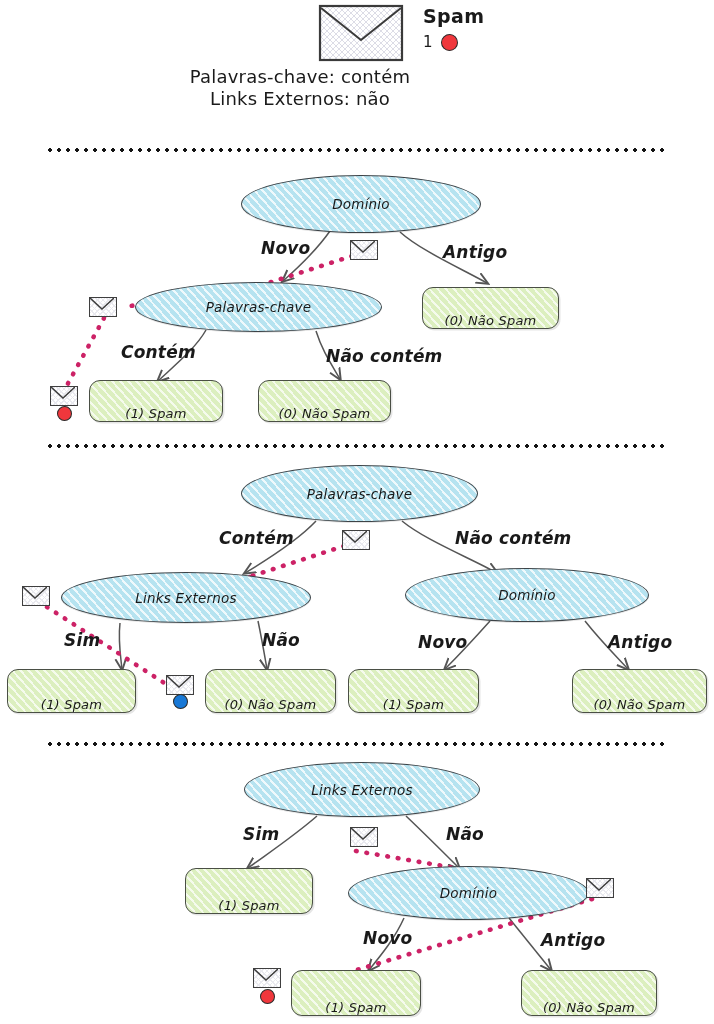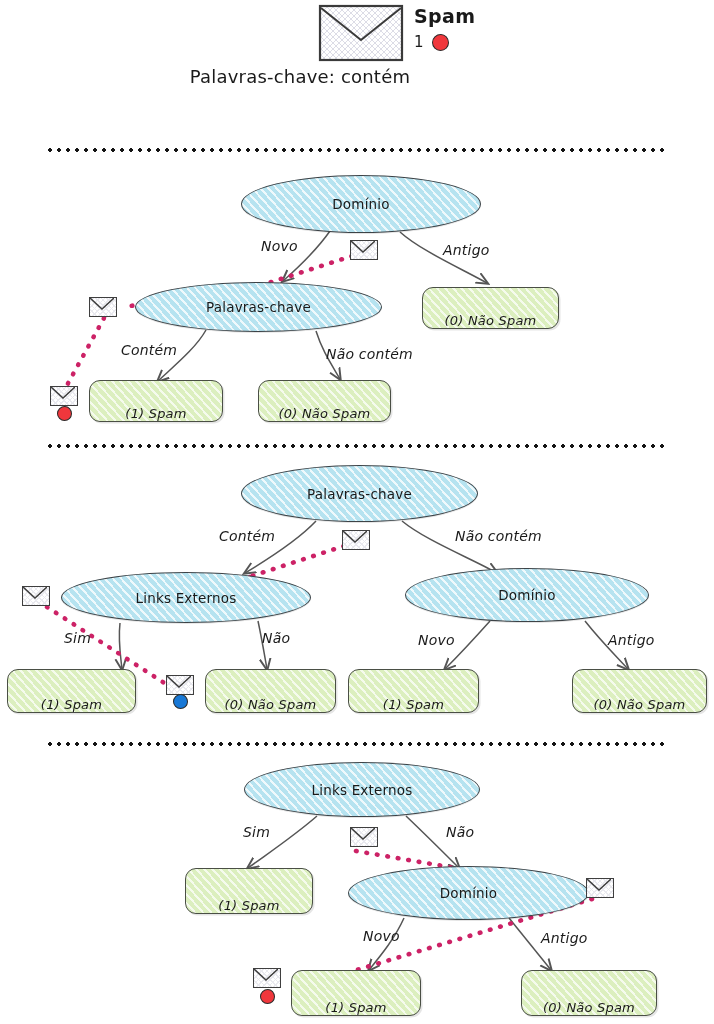--- a/index.html
+++ b/index.html
@@ -6,50 +6,50 @@
   body{
     width:714px;height:1024px;position:relative;overflow:hidden;
     font-family:"DejaVu Sans", sans-serif;
     color:#1a1a1a;
   }
   .stage{position:absolute;left:0;top:0;width:714px;height:1024px;}
   svg.layer{position:absolute;left:0;top:0;width:714px;height:1024px;pointer-events:none;}
 
   
   .header{position:absolute;left:0;top:0;width:714px;}
-  .hdr-row{position:absolute;left:318px;top:4px;display:flex;align-items:flex-start;gap:10px;}
+  .hdr-row{position:absolute;left:318px;top:4px;display:flex;align-items:flex-start;gap:19px;}
   .env-big{width:86px;height:58px;position:relative;}
   .hdr-texts{padding-top:2px;}
   .hdr-spam{font-size:19px;font-weight:700;letter-spacing:.4px;line-height:20px;}
   .hdr-count{display:flex;align-items:center;gap:8px;margin-top:7px;}
   .hdr-count .num{font-size:15px;}
   .hdr-attrs{position:absolute;left:0;top:66px;width:600px;text-align:center;}
   .hdr-attrs div{font-size:18px;line-height:22px;letter-spacing:.2px;}
 
   
   .sep{position:absolute;left:48px;width:620px;height:4px;
        background-image:radial-gradient(circle at 2px 2px,#141414 1.6px,transparent 1.7px);
        background-size:9px 4px;background-repeat:repeat-x;}
 
   
   .node{position:absolute;box-sizing:border-box;display:flex;align-items:center;justify-content:center;text-align:center;}
   .node span{position:relative;z-index:3;font-size:13px;letter-spacing:.2px;}
   .ellipse{border:1.6px solid #3d4347;border-radius:50%;
     background-color:#b6e3f0;
     background-image:repeating-linear-gradient(48deg,rgba(255,255,255,.78) 0 2px,rgba(255,255,255,0) 2px 6px);
-    box-shadow:0 1px 0 rgba(0,0,0,.10);}
+    box-shadow:0 1px 0 rgba(0,0,0,.10);font-style:italic;}
   .ellipse span{font-size:13.5px;}
   .leaf{border:1.6px solid #4a4f45;border-radius:11px;
     background-color:#dcefbf;
     background-image:repeating-linear-gradient(48deg,rgba(255,255,255,.72) 0 2px,rgba(255,255,255,0) 2px 6px);
     box-shadow:1.5px 1.5px 0 rgba(0,0,0,.10);align-items:flex-end;}
   .leaf span{font-size:13px;font-style:italic;}
 
   
-  .elabel{position:absolute;font-size:14px;white-space:nowrap;font-style:italic;letter-spacing:.2px;}
+  .elabel{position:absolute;font-size:17px;white-space:nowrap;font-style:italic;letter-spacing:.2px;font-weight:bold;}
 
   
   .env{position:absolute;width:28px;height:20px;}
   .env .bx{position:absolute;inset:0;border:1.7px solid #3f3f3f;background:#fff;
      background-image:repeating-linear-gradient(45deg,#e9e9ef 0 1px,transparent 1px 4px),
                       repeating-linear-gradient(-45deg,#e9e9ef 0 1px,transparent 1px 4px);}
   .env .flap{position:absolute;left:1px;top:1px;right:1px;height:11px;}
   .dot{position:absolute;width:13px;height:13px;border-radius:52% 48% 50% 50%/50% 52% 48% 50%;border:1.4px solid #2a2a2a;}
   .dot.red{background:#f0373c;}
   .dot.blue{background:#1878d6;}
@@ -117,20 +117,21 @@
       <div class="hdr-texts">
         <div class="hdr-spam">Spam</div>
         <div class="hdr-count">
           <span class="num">1</span>
           <span class="dot red" style="position:relative;width:15px;height:15px;"></span>
         </div>
       </div>
     </div>
     <div class="hdr-attrs">
       <div>Palavras-chave: contém</div>
+      <div>Links Externos: não</div>
     </div>
   </div>
 
   <div class="sep" style="top:148px"></div>
   <div class="sep" style="top:444px"></div>
   <div class="sep" style="top:742px"></div>
 
   <div class="node ellipse" style="left:241px;top:175px;width:240px;height:58px;">
     <span>Domínio</span>
   </div>

